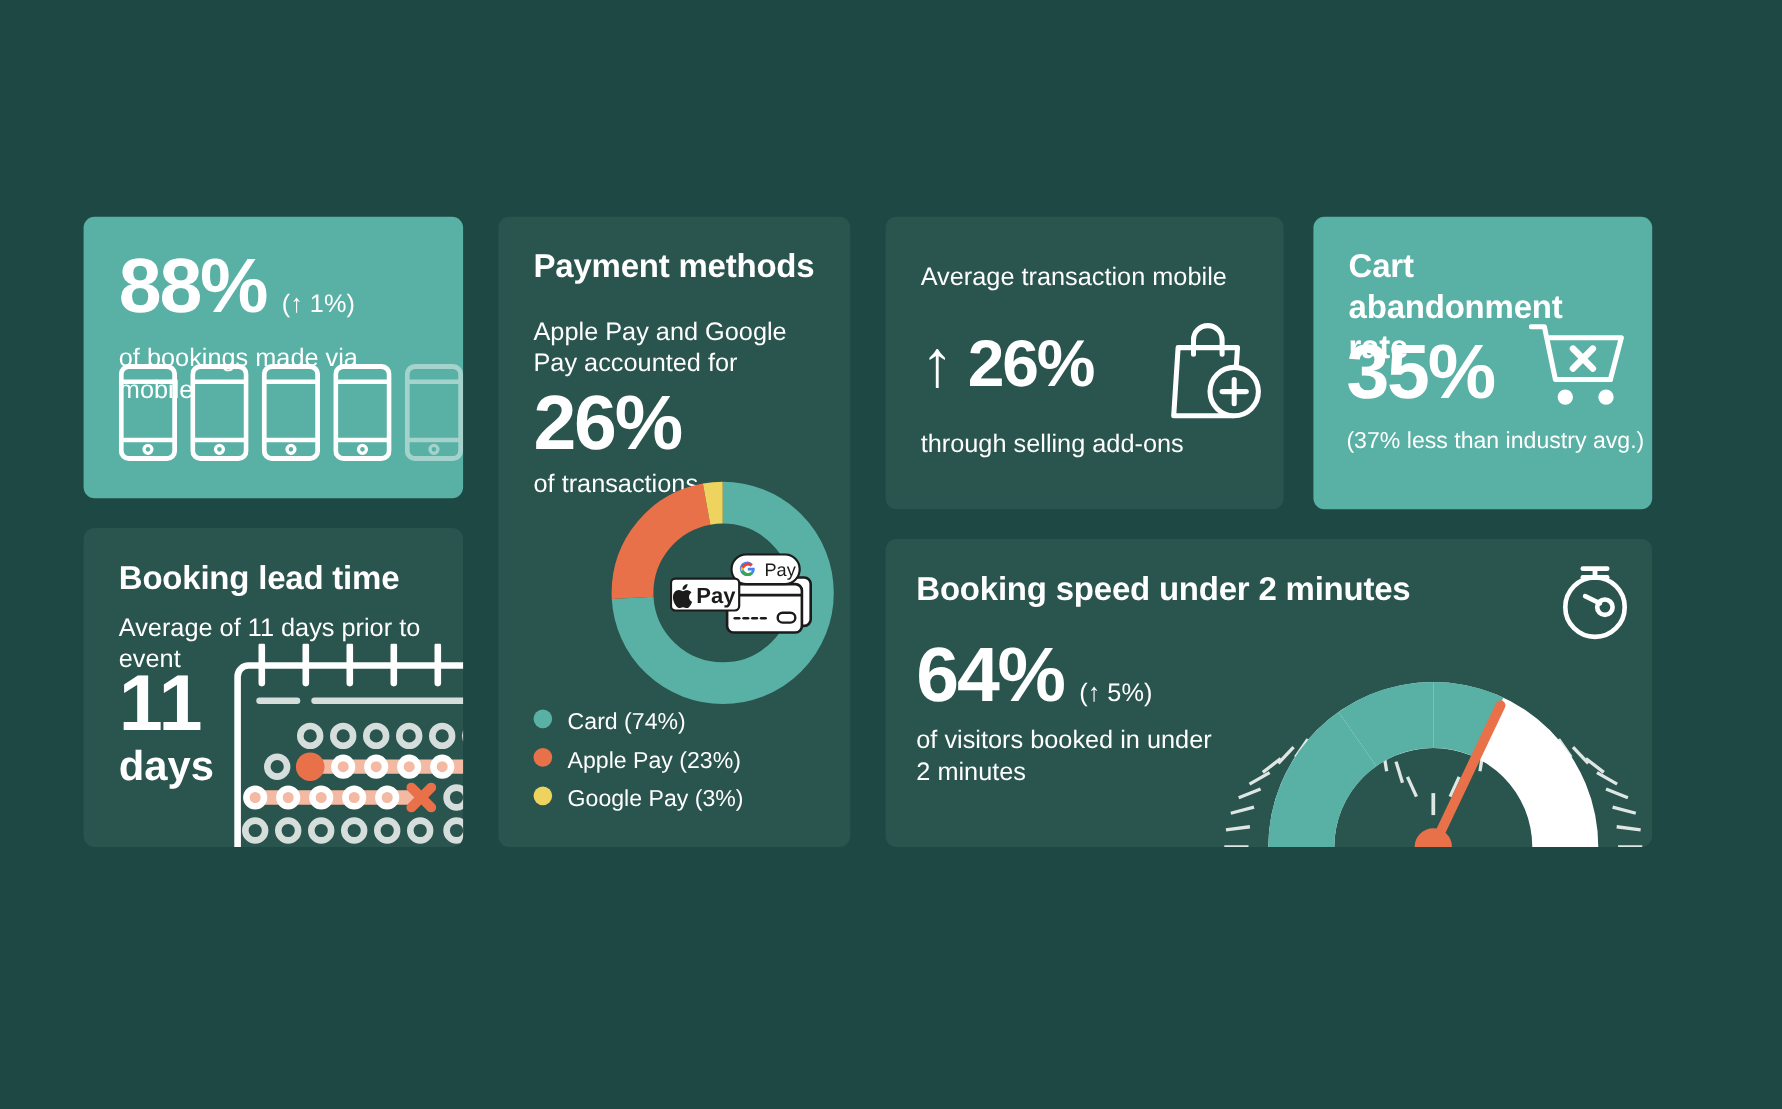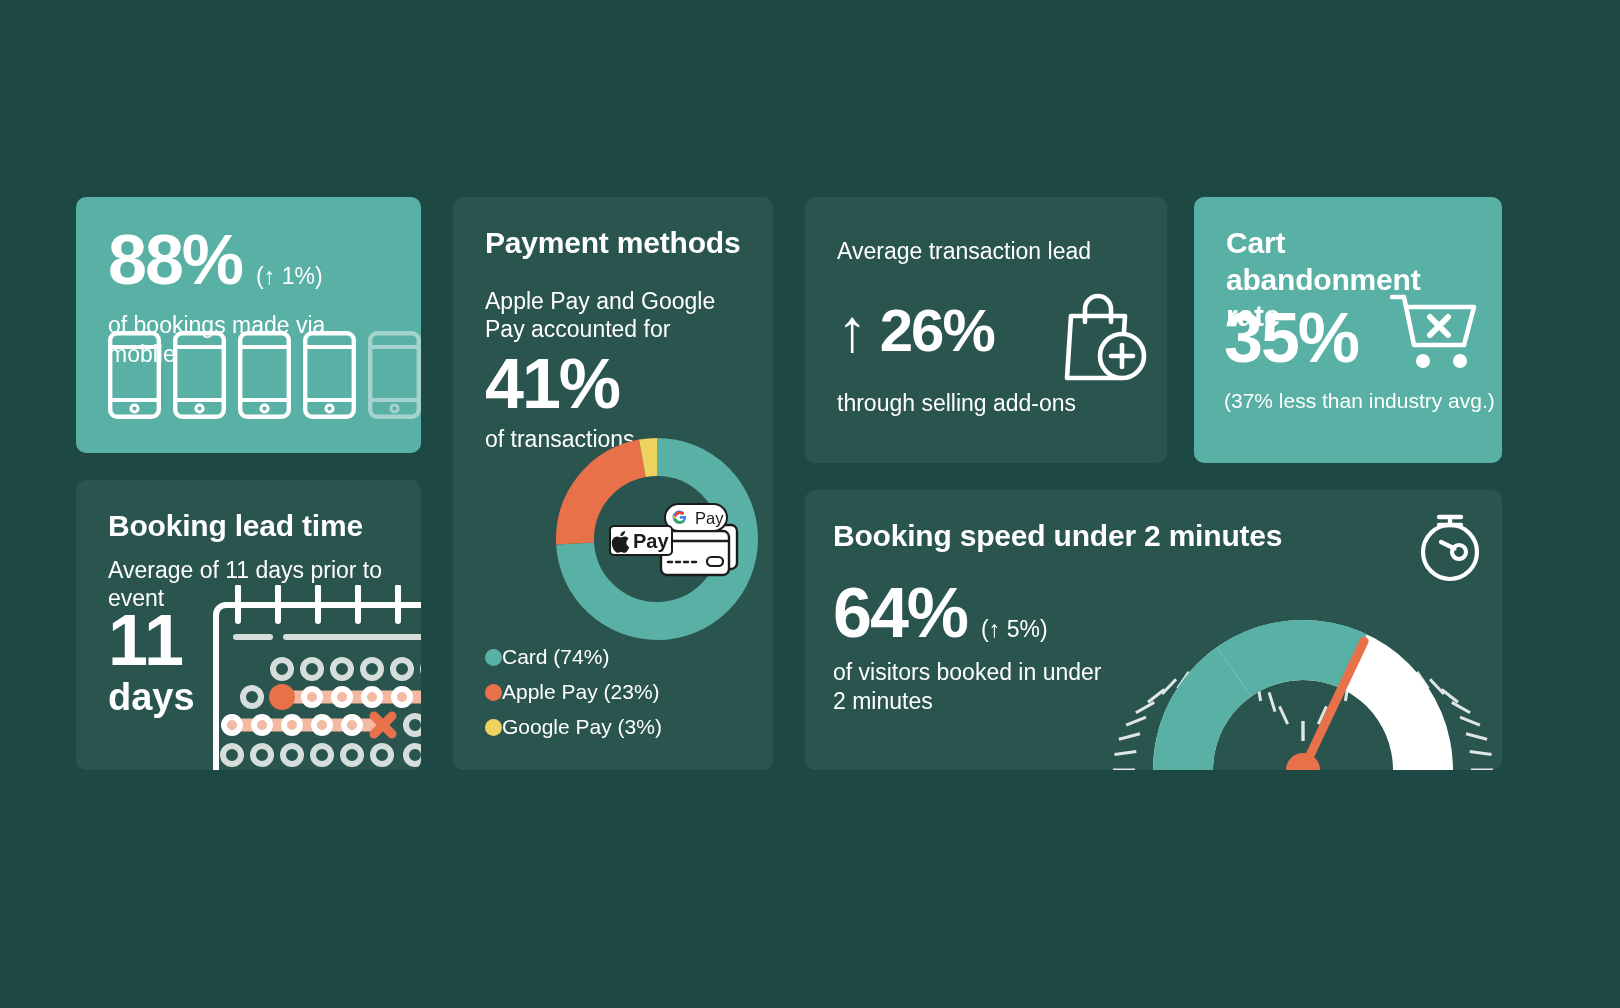--- a/index.html
+++ b/index.html
@@ -45,21 +45,21 @@
   #lead-num .u { font-size: 38px; font-weight: bold; color:#fff; line-height: 1.15; }
   #cal-wrap { position: absolute; left: 134px; top: 105px; width: 230px; height: 200px; overflow: hidden; }
 
   
   #card-pay { left: 453px; top: 197px; width: 320px; height: 573px; }
   #pay-pct { position: absolute; left: 32px; top: 152px; }
   #pay-sub2 { position: absolute; left: 32px; top: 228px; }
   #donut-wrap { position: absolute; left: 94px; top: 232px; width: 220px; height: 220px; }
   #pay-badges { position: absolute; left: 156px; top: 306px; width: 120px; height: 70px; }
   .legend { position: absolute; left: 32px; top: 448px; }
-  .legend-row { display: flex; align-items: center; margin-bottom: 11px; }
+  .legend-row { display: flex; align-items: flex-start; gap: 14px; margin-bottom: 11px; }
   .legend-dot { width: 17px; height: 17px; border-radius: 50%; flex: none; }
   .legend-label { font-size: 21px; color: #ffffff; }
 
   
   #card-addons { left: 805px; top: 197px; width: 362px; height: 266px; }
   #addons-num { position: absolute; left: 32px; top: 104px; text-align: right; }
   #addons-foot { position: absolute; left: 32px; top: 192px; }
   #bag-icon { position: absolute; left: 258px; top: 95px; }
 
   
@@ -201,21 +201,21 @@
       </svg>
     </div>
   </div>
 
   <div class="card dark" id="card-pay">
     <div class="pad">
       <div class="h-title">Payment methods</div>
       <div class="sub" style="margin-top:25px; max-width:240px;">Apple Pay and Google Pay accounted for</div>
     </div>
     <div id="pay-pct">
-      <span class="bignum">41%</span>
+      <span class="bignum">26%</span>
     </div>
     <div id="pay-sub2">
       <span class="sub">of transactions</span>
     </div>
 
     <div id="donut-wrap">
       <svg width="220" height="220" viewBox="0 0 220 220">
 
         <g transform="rotate(-90 110 110)">
           <circle cx="110" cy="110" r="82" fill="none" stroke="#59b0a4" stroke-width="38" stroke-dasharray="381.2 134.0" stroke-dashoffset="0"></circle>
@@ -271,21 +271,21 @@
       </div>
       <div class="legend-row">
         <span class="legend-dot" style="background:#eed35e"></span>
         <span class="legend-label">Google Pay (3%)</span>
       </div>
     </div>
   </div>
 
   <div class="card dark" id="card-addons">
     <div class="pad">
-      <div class="sub" style="margin-top:12px;">Average transaction lead</div>
+      <div class="sub" style="margin-top:12px;">Average transaction mobile</div>
     </div>
     <div id="addons-num">
       <span class="bignum" style="font-size:60px;">↑ 26%</span>
     </div>
     <div id="addons-foot">
       <span class="sub">through selling add-ons</span>
     </div>
     <div id="bag-icon">
       <svg width="84" height="92" viewBox="0 0 84 92">
         <path d="M8 24 H62 L58 86 H4 Z" fill="none" stroke="#ffffff" stroke-width="4.6" stroke-linejoin="round"></path>

